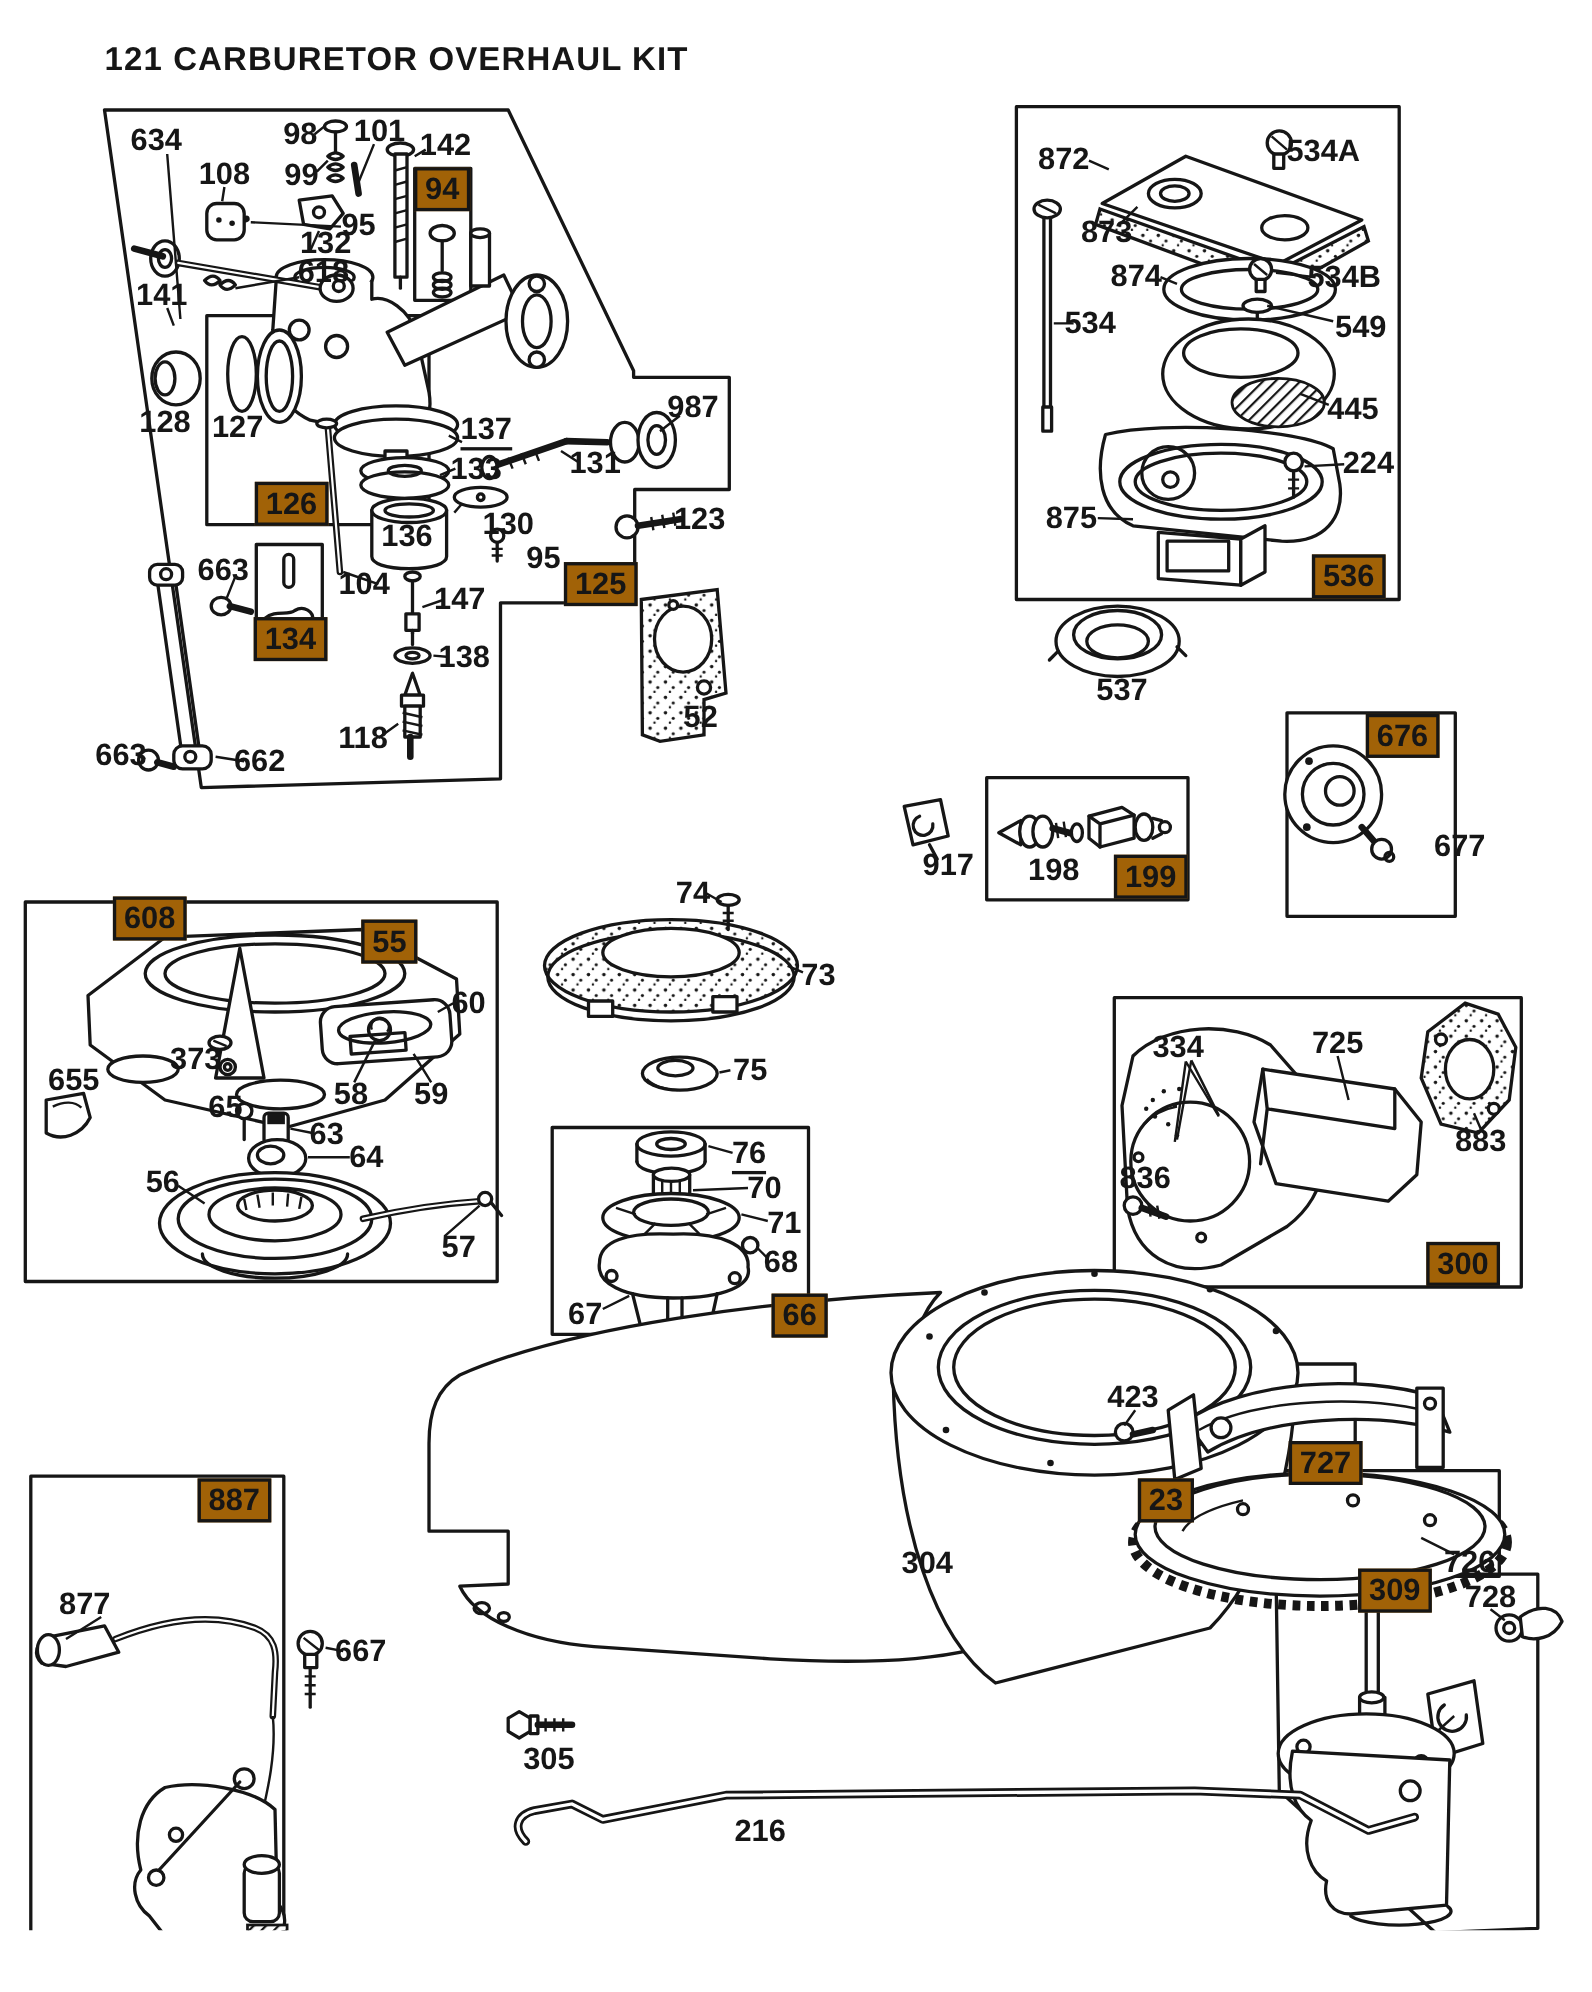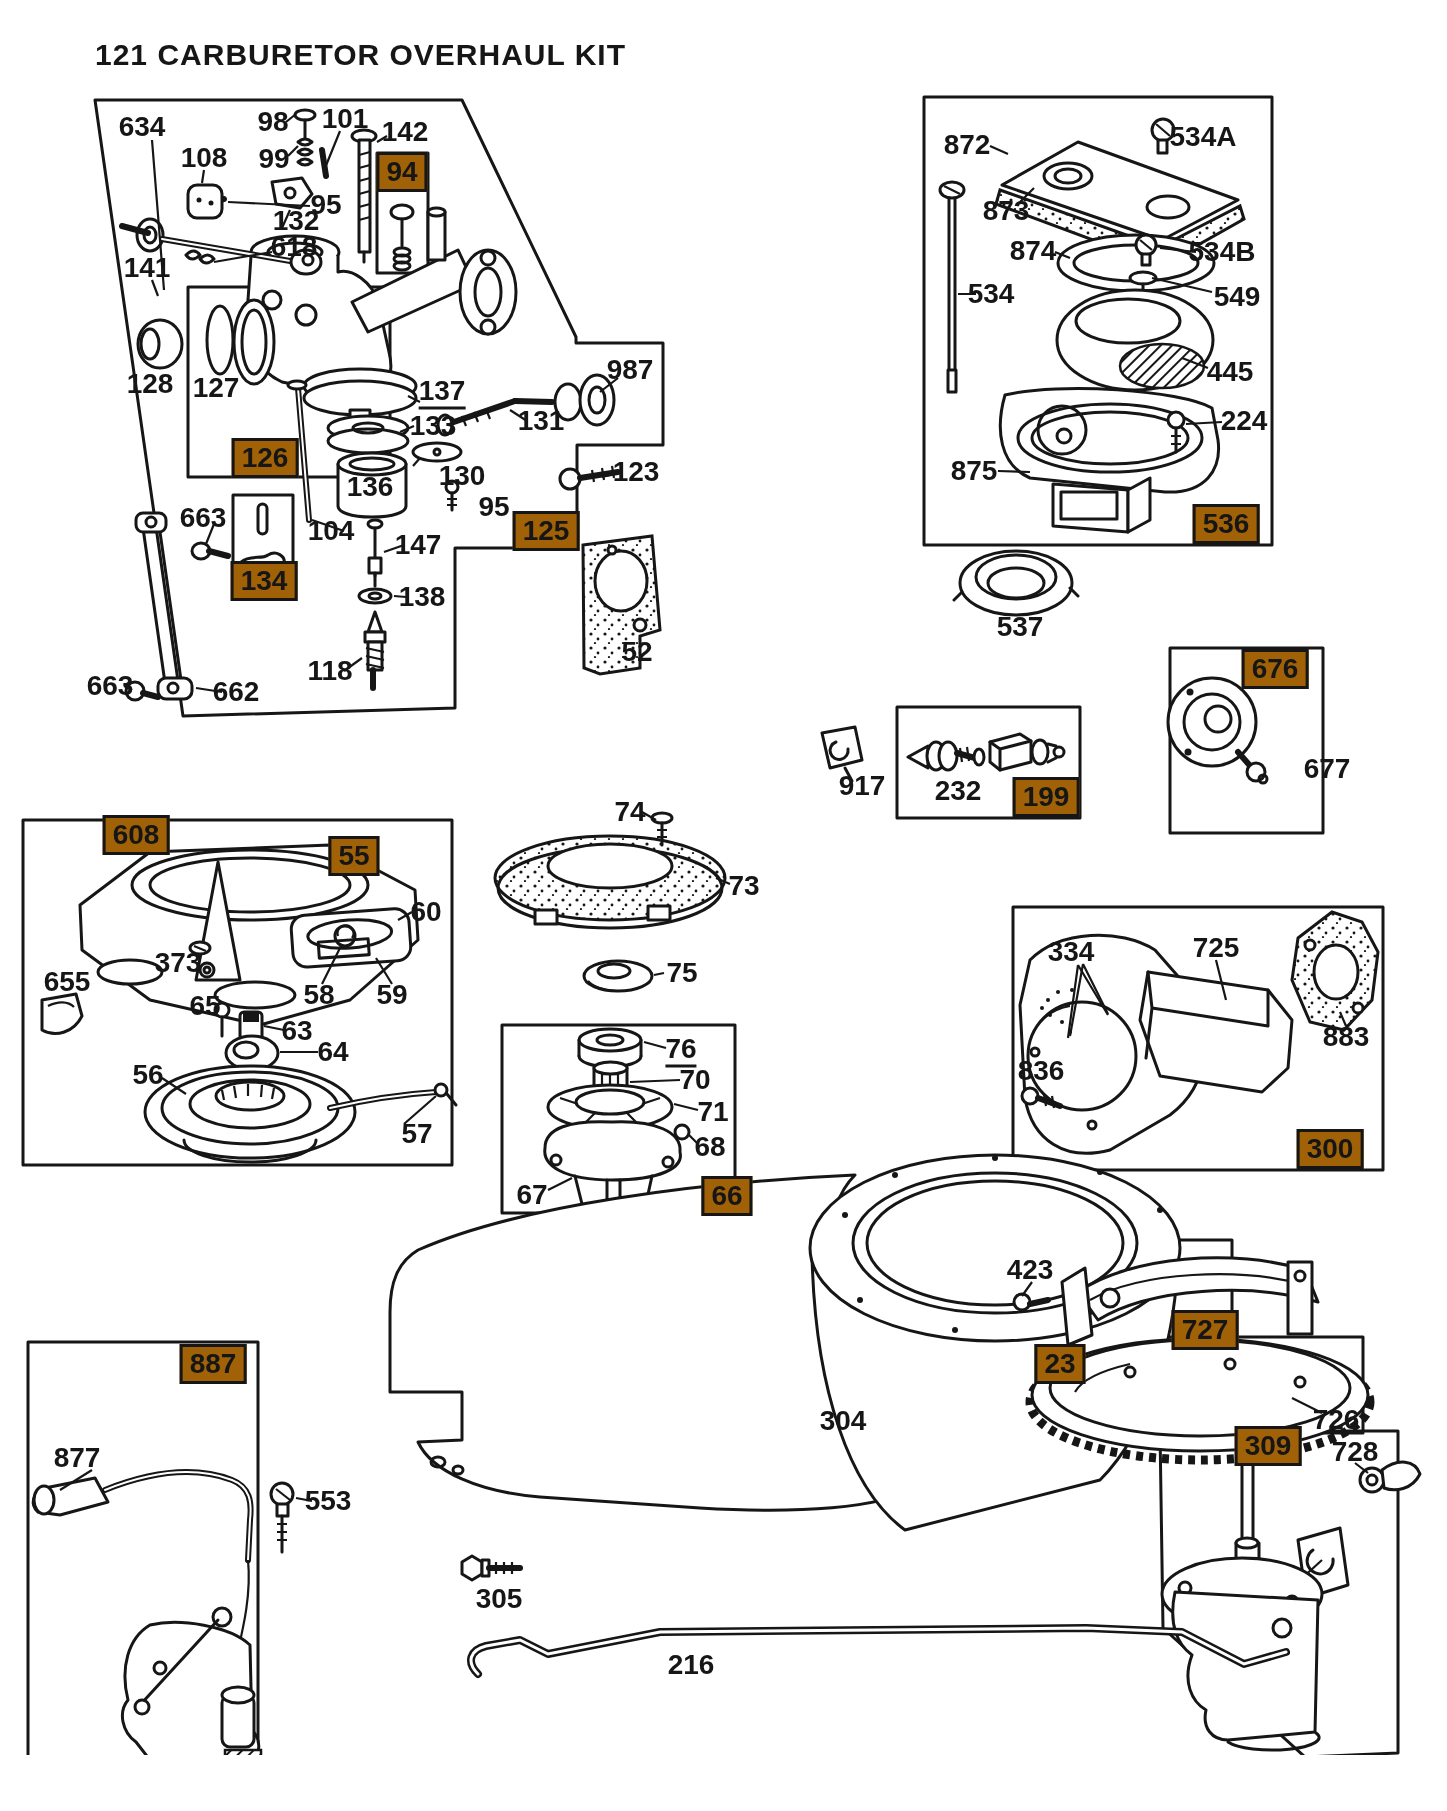--- a/index.html
+++ b/index.html
@@ -497,21 +497,21 @@
       <span class="lbl" style="left: 991px; top: 294px;">534</span>
       <span class="lbl" style="left: 1237px; top: 297px;">549</span>
       <span class="lbl" style="left: 1230px; top: 372px;">445</span>
       <span class="lbl" style="left: 1244px; top: 421px;">224</span>
       <span class="lbl" style="left: 974px; top: 471px;">875</span>
       <span class="lbl boxed" style="left: 1226px; top: 524px;">536</span>
       <span class="lbl" style="left: 1020px; top: 627px;">537</span>
       <span class="lbl boxed" style="left: 1275px; top: 669px;">676</span>
       <span class="lbl" style="left: 1285px; top: 769px; margin-left: 42px;">677</span>
       <span class="lbl" style="left: 862px; top: 786px;">917</span>
-      <span class="lbl" style="left: 958px; top: 791px;">232</span>
+      <span class="lbl" style="left: 958px; top: 791px;">198</span>
       <span class="lbl boxed" style="left: 1046px; top: 797px;">199</span>
       <span class="lbl boxed" style="left: 136px; top: 835px;">608</span>
       <span class="lbl boxed" style="left: 354px; top: 856px;">55</span>
       <span class="lbl" style="left: 426px; top: 912px;">60</span>
       <span class="lbl" style="left: 178px; top: 963px;">373</span>
       <span class="lbl" style="left: 67px; top: 982px;">655</span>
       <span class="lbl" style="left: 205px; top: 1006px;">65</span>
       <span class="lbl" style="left: 319px; top: 995px;">58</span>
       <span class="lbl" style="left: 392px; top: 995px;">59</span>
       <span class="lbl" style="left: 297px; top: 1031px;">63</span>
@@ -533,18 +533,18 @@
       <span class="lbl" style="left: 1041px; top: 1071px;">836</span>
       <span class="lbl boxed" style="left: 1330px; top: 1149px;">300</span>
       <span class="lbl" style="left: 1030px; top: 1270px;">423</span>
       <span class="lbl boxed" style="left: 1205px; top: 1330px;">727</span>
       <span class="lbl boxed" style="left: 1060px; top: 1364px;">23</span>
       <span class="lbl" style="left: 1336px; top: 1420px;">726</span>
       <span class="lbl boxed" style="left: 1268px; top: 1446px;">309</span>
       <span class="lbl" style="left: 1355px; top: 1452px;">728</span>
       <span class="lbl boxed" style="left: 213px; top: 1364px;">887</span>
       <span class="lbl" style="left: 77px; top: 1458px;">877</span>
-      <span class="lbl" style="left: 328px; top: 1501px;">553</span>
+      <span class="lbl" style="left: 328px; top: 1501px;">667</span>
       <span class="lbl" style="left: 843px; top: 1421px;">304</span>
       <span class="lbl" style="left: 499px; top: 1599px;">305</span>
       <span class="lbl" style="left: 691px; top: 1665px;">216</span>
     </div>
 </div>
 
 </body></html>

